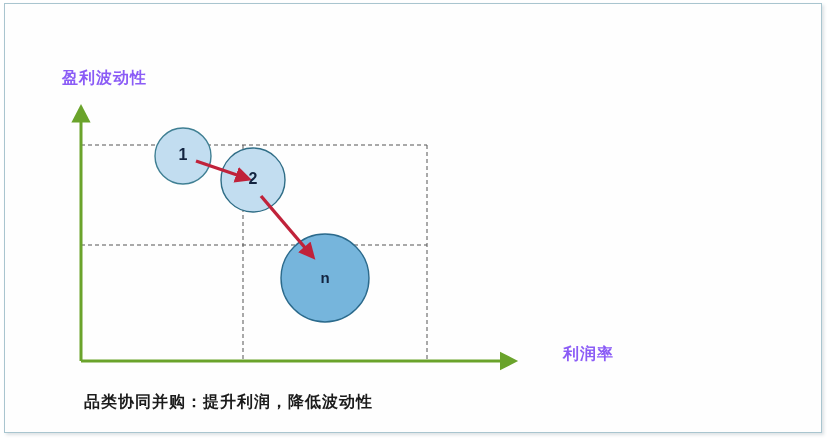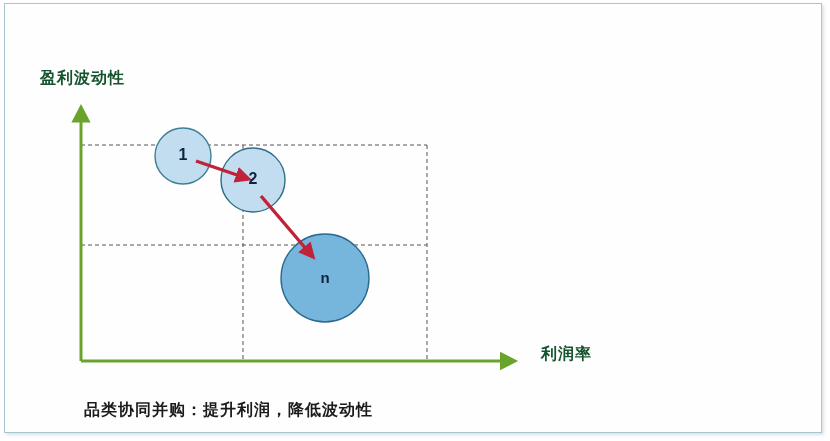--- a/index.html
+++ b/index.html
@@ -30,39 +30,40 @@
   }
   .canvas {
     position: absolute;
     left: 0;
     top: 0;
     width: 830px;
     height: 441px;
   }
   .axis-label {
     position: absolute;
-    color: #14532d;
+    color: #8b5cf6;
     font-family: "DejaVu Sans", sans-serif;
     font-size: 16px;
     font-weight: 700;
     letter-spacing: 1px;
     white-space: nowrap;
+    margin-left: 22px;
   }
   #y-axis-label {
     left: 40px;
     top: 68px;
   }
   #x-axis-label {
     left: 541px;
     top: 344px;
   }
   #caption {
     position: absolute;
     left: 84px;
-    top: 400px;
+    top: 392px;
     color: #1b1b1b;
     font-family: "DejaVu Sans", sans-serif;
     font-size: 16px;
     font-weight: 700;
     letter-spacing: 1px;
     white-space: nowrap;
   }
   .bubble-label {
     position: absolute;
     color: #12233f;

